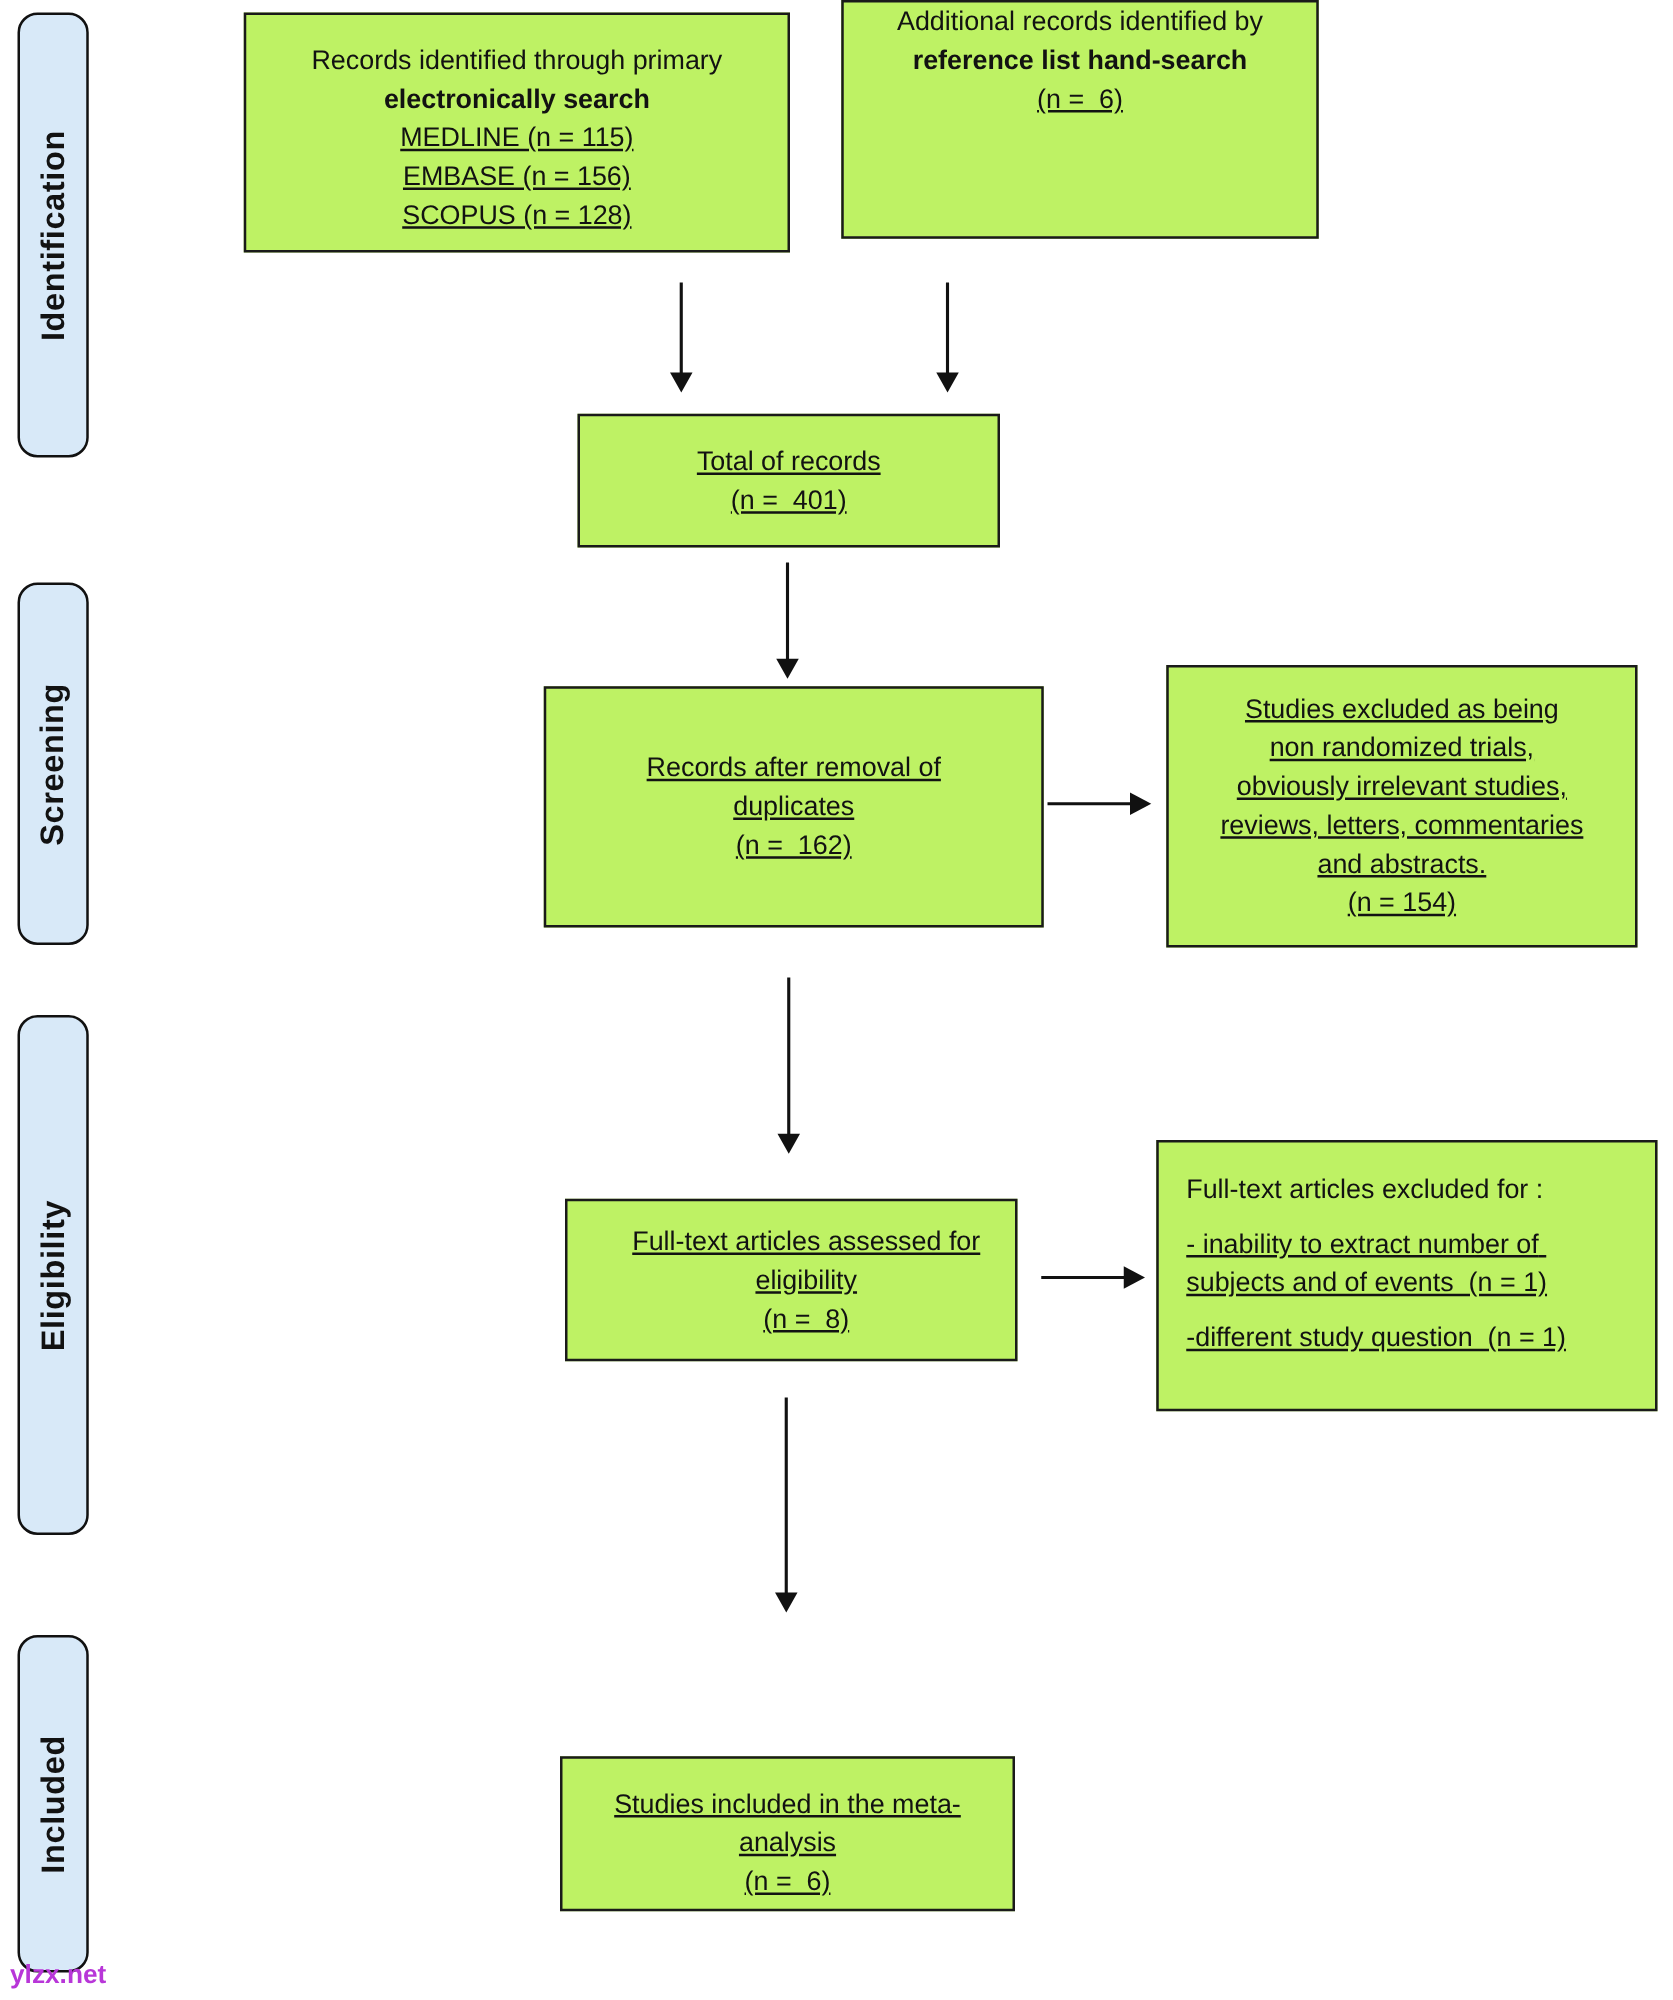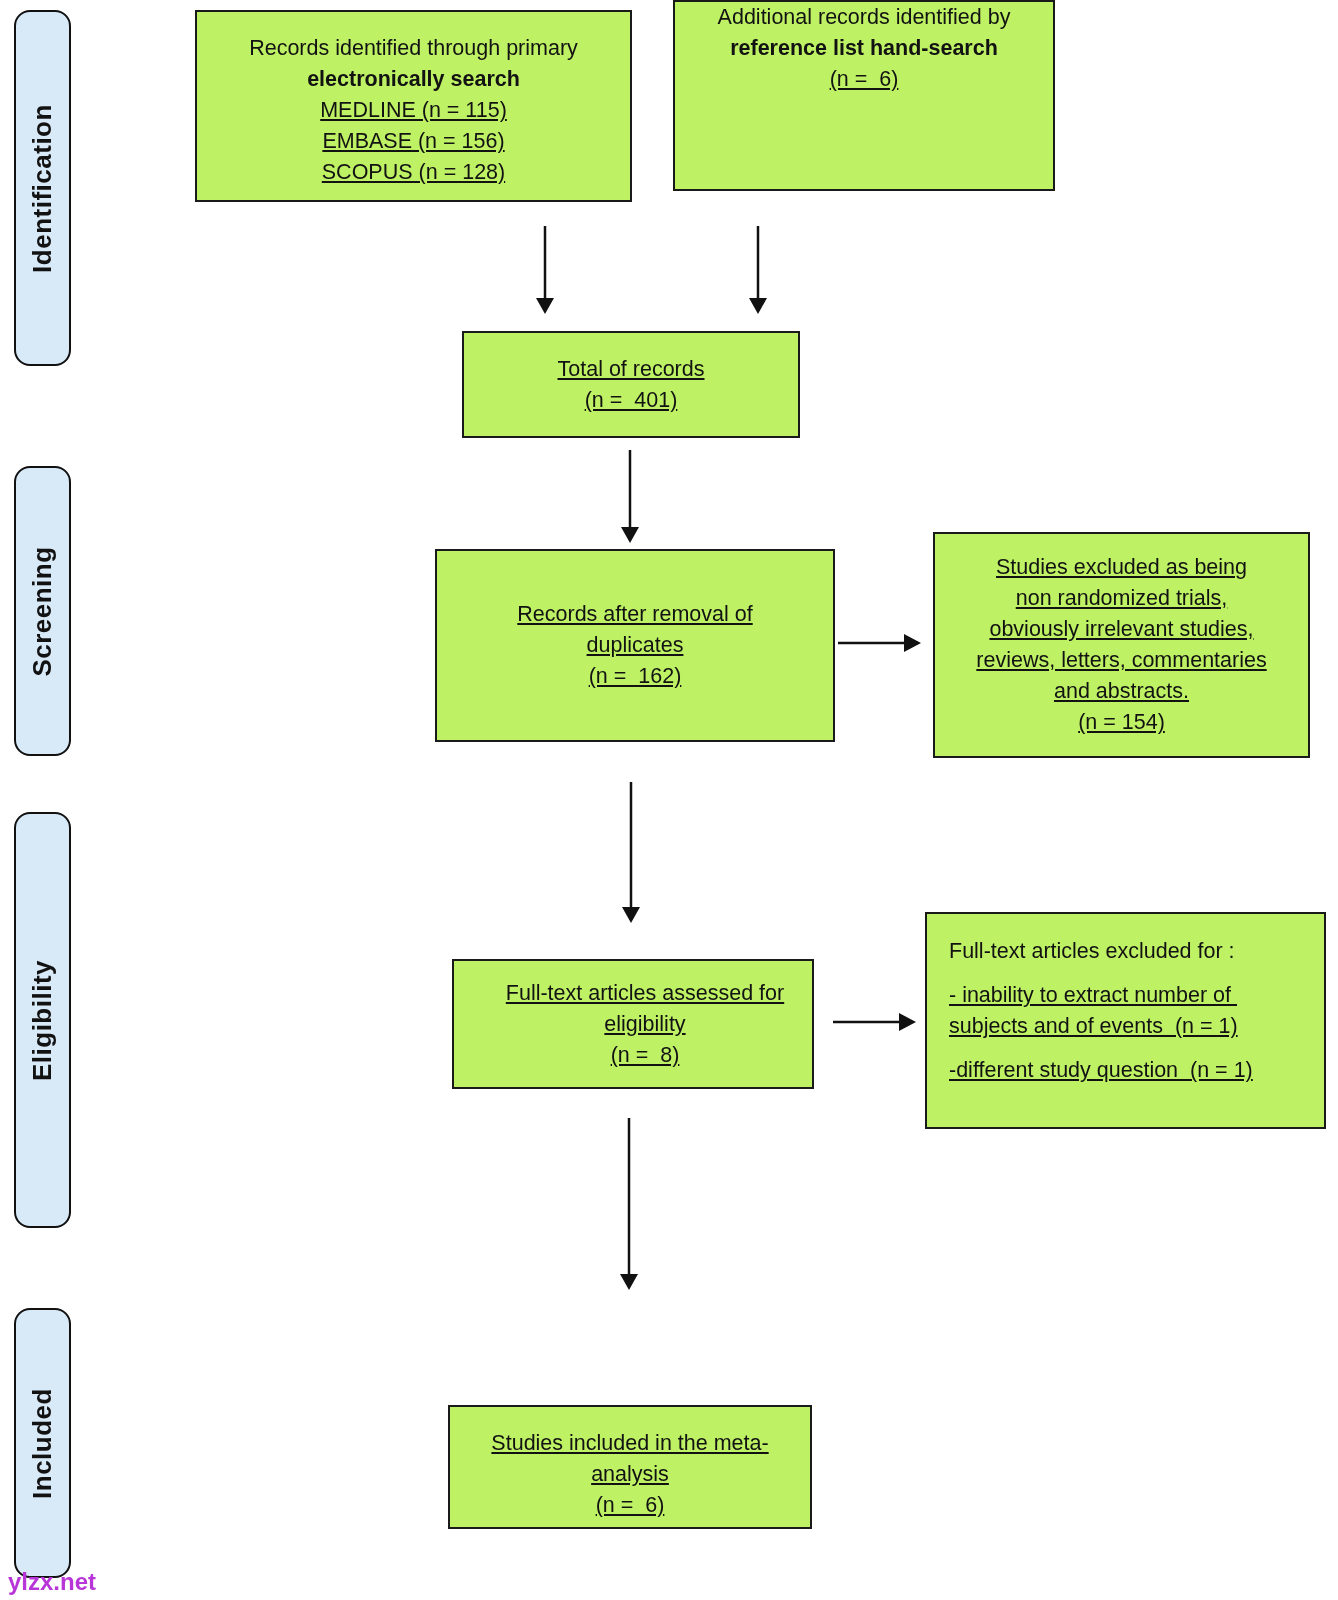--- a/index.html
+++ b/index.html
@@ -71,21 +71,21 @@
     pointer-events: none;
   }
   #arrows line { stroke: #111111; stroke-width: 2.5; }
   #arrows polygon { fill: #111111; }
 
   
   #watermark {
     position: absolute;
     left: 8px;
     top: 1568px;
-    font-size: 24px;
+    font-size: 21px;
     font-weight: bold;
     color: #b836d8;
   }
 </style>
 </head>
 <body>
 
 <div id="canvas">
 
   <div class="stage" id="stage-identification">

